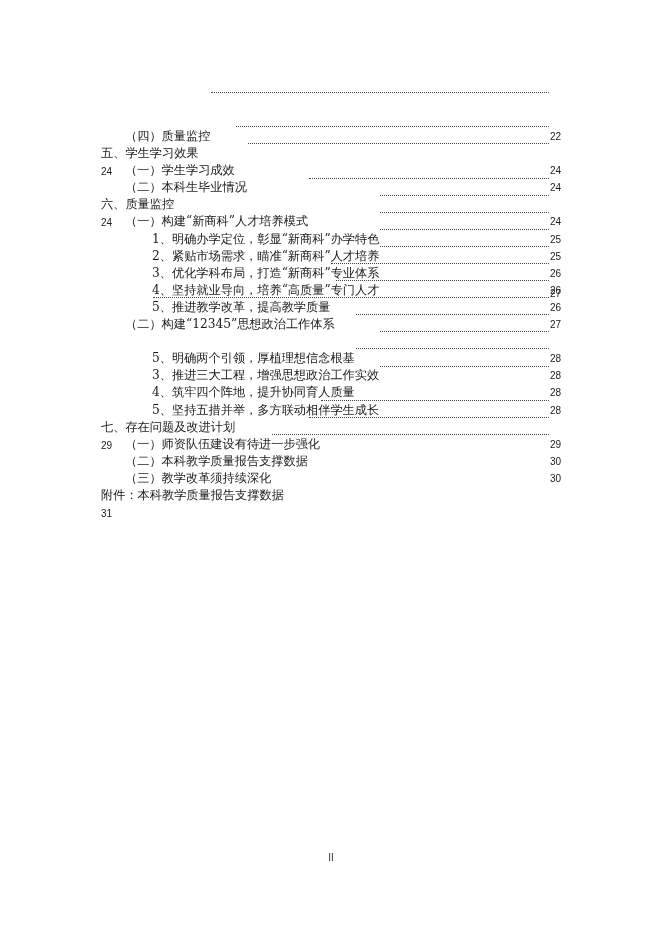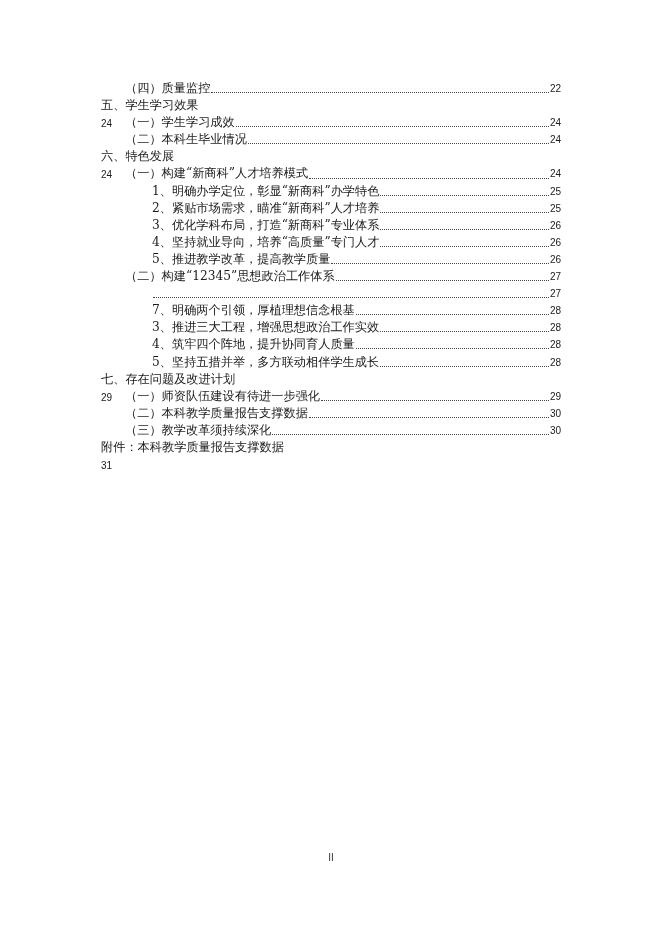--- a/index.html
+++ b/index.html
@@ -4,21 +4,21 @@
 <style>
   html, body { margin: 0; padding: 0; background: #ffffff; }
   body { width: 662px; height: 936px; position: relative; overflow: hidden;
          font-family: "DejaVu Serif", "Liberation Serif", serif; color: #1a1a1a; }
   .toc { position: absolute; left: 101px; top: 80px; width: 460px; }
   .toc-entry { display: flex; align-items: baseline; height: 17.1px; line-height: 17.1px;
                font-size: 12.2px; white-space: nowrap; cursor: pointer; }
   .toc-entry.l1 { padding-left: 0; flex-direction: column; }
   .toc-entry.l2 { padding-left: 24px; }
   .toc-entry.l3 { padding-left: 51px; text-align: right; }
-  .toc-text { flex: 0 0 auto; }
+  .toc-text { flex: 0 0 auto; margin-top: 48px; }
   .toc-leader { flex: 1 1 auto; overflow: hidden; margin: 0 1px;
                 border-bottom: 1.2px dotted #444; height: 0; align-self: center;
                 transform: translateY(4px); }
   .toc-page { flex: 0 0 auto; font-family: "Liberation Sans", "DejaVu Sans", sans-serif;
               font-size: 10px; }
   .page-number { position: absolute; top: 852px; left: 0; width: 662px; text-align: center;
                  font-family: "Liberation Sans", sans-serif; font-size: 10px; color: #333; }
 </style>
 </head>
 <body>
@@ -38,21 +38,21 @@
       <span class="toc-text">（一）学生学习成效</span>
       <span class="toc-leader"></span>
       <span class="toc-page">24</span>
     </div>
   <div class="toc-entry l2">
       <span class="toc-text">（二）本科生毕业情况</span>
       <span class="toc-leader"></span>
       <span class="toc-page">24</span>
     </div>
   <div class="toc-entry l1">
-      <span class="toc-text">六、特色发展</span>
+      <span class="toc-text">六、质量监控</span>
       <span class="toc-leader"></span>
       <span class="toc-page">24</span>
     </div>
   <div class="toc-entry l2">
       <span class="toc-text">（一）构建“新商科”人才培养模式</span>
       <span class="toc-leader"></span>
       <span class="toc-page">24</span>
     </div>
   <div class="toc-entry l3">
       <span class="toc-text">1、明确办学定位，彰显“新商科”办学特色</span>
@@ -82,21 +82,21 @@
   <div class="toc-entry l2">
       <span class="toc-text">（二）构建“12345”思想政治工作体系</span>
       <span class="toc-leader"></span>
       <span class="toc-page">27</span>
     </div>
   <div class="toc-entry l3">
       <span class="toc-leader"></span>
       <span class="toc-page">27</span>
     </div>
   <div class="toc-entry l3">
-      <span class="toc-text">7、明确两个引领，厚植理想信念根基</span>
+      <span class="toc-text">5、明确两个引领，厚植理想信念根基</span>
       <span class="toc-leader"></span>
       <span class="toc-page">28</span>
     </div>
   <div class="toc-entry l3">
       <span class="toc-text">3、推进三大工程，增强思想政治工作实效</span>
       <span class="toc-leader"></span>
       <span class="toc-page">28</span>
     </div>
   <div class="toc-entry l3">
       <span class="toc-text">4、筑牢四个阵地，提升协同育人质量</span>

